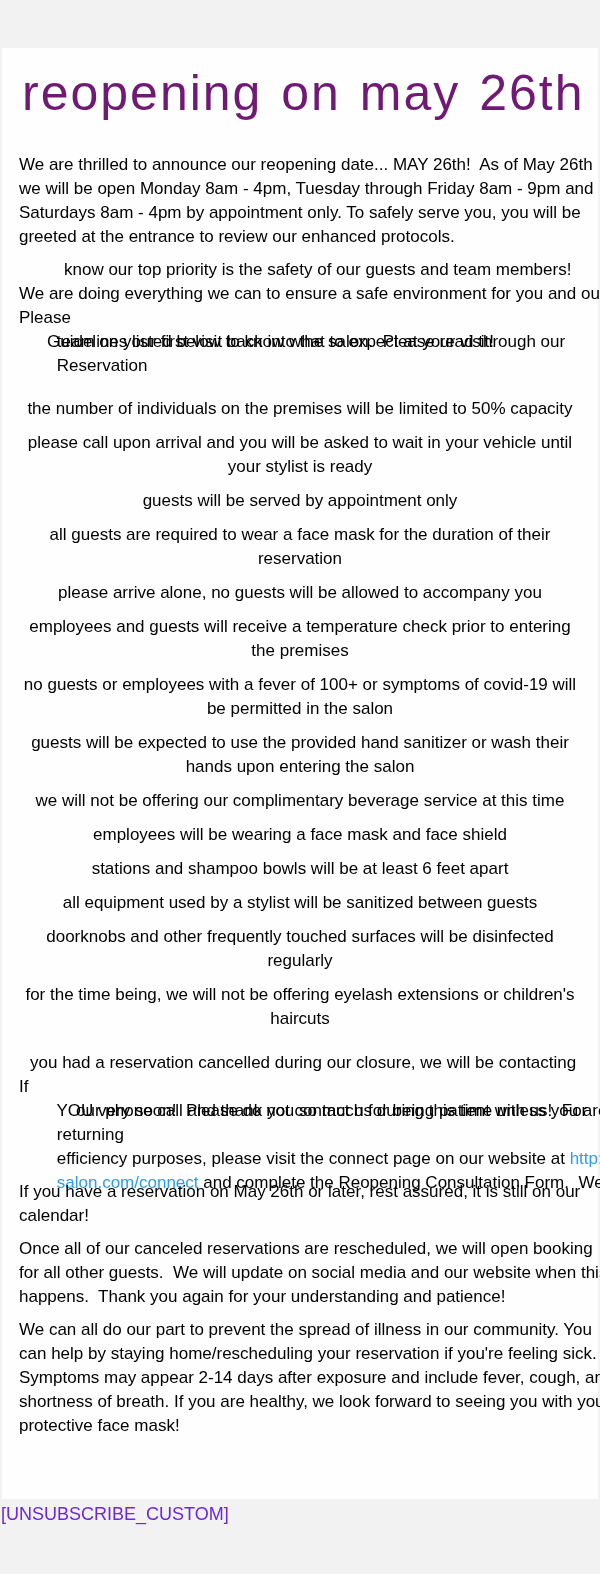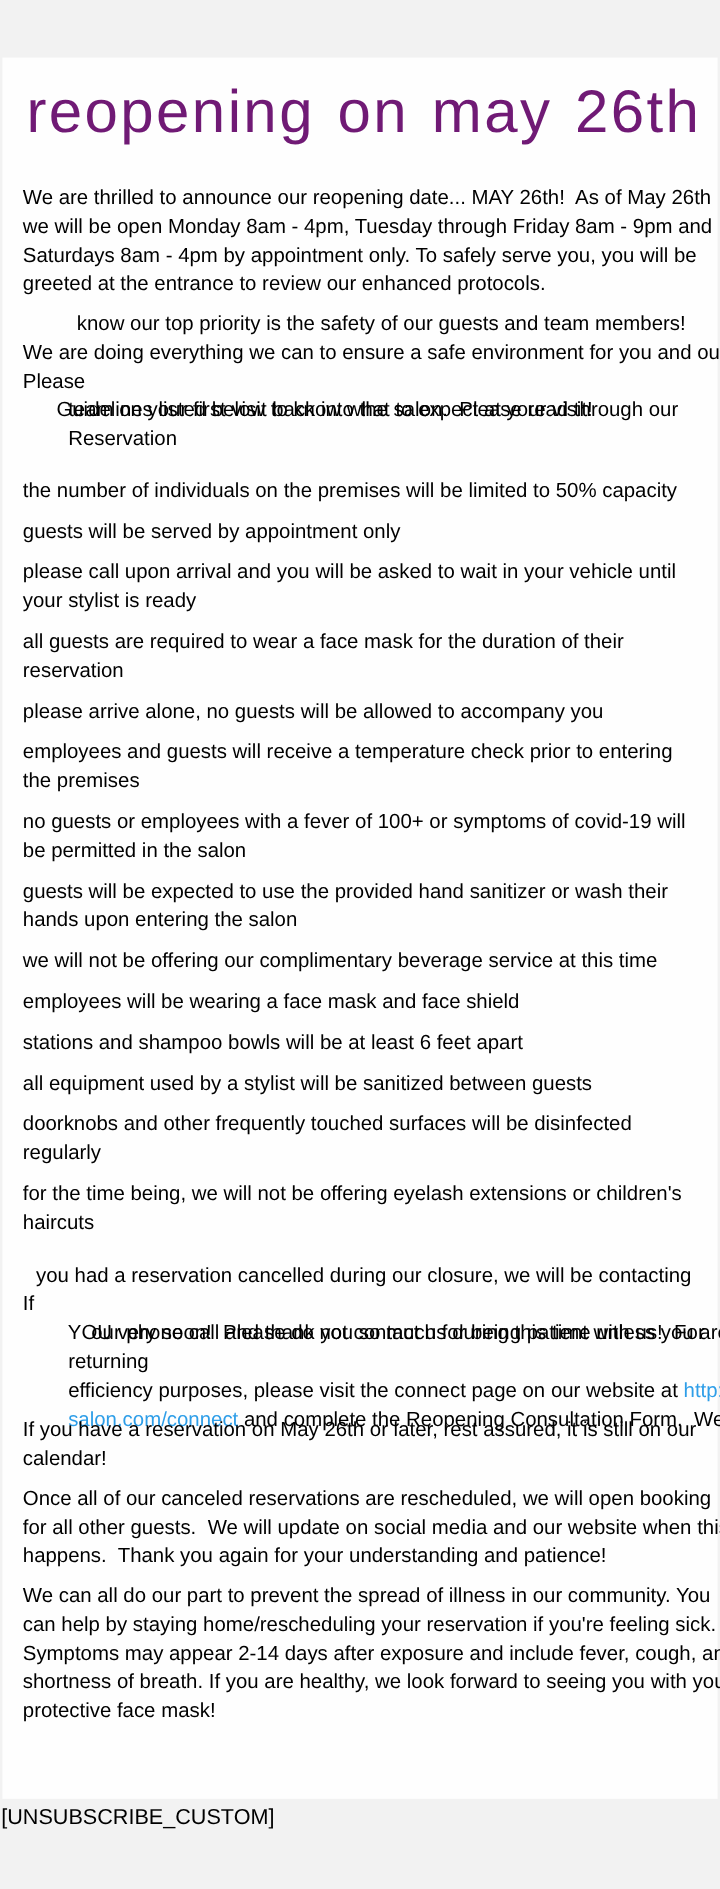--- a/index.html
+++ b/index.html
@@ -51,34 +51,35 @@
     top: 0;
     white-space: pre;
     text-align: right;
   }
   .intro   { margin-top: 34px; }
   .contact { margin-top: 20px; }
   .guidelines {
     margin: 43px 0 0 0;
     font-size: 17px;
     line-height: 24px;
+    text-align: center;
   }
   .gitem { margin: 0 0 10px 0; }
   a.link {
     color: var(--link, #2e9ee8);
     text-decoration: none;
     cursor: pointer;
   }
   .footer {
     position: absolute;
     top: 1503px;
     left: 1px;
     font-size: 18px;
     line-height: 22px;
-    color: #000000;
+    color: #6d28d9;
   }
 </style>
 </head>
 <body>
 
 <div class="canvas">
   <div class="email-body">
 
     <h1 class="title">reopening on may 26th</h1>
 
@@ -97,22 +98,22 @@
         <span class="ovl" style="left:0">Please</span>
       </div>
       <div class="ln">
         <span>Reservation</span>
         <span class="ovl" style="left:28px">Guidelines listed below to know what to expect at your visit!</span>
       </div>
     </div>
 
     <div class="guidelines">
       <div class="gitem">the number of individuals on the premises will be limited to 50% capacity</div>
+      <div class="gitem">please call upon arrival and you will be asked to wait in your vehicle until your stylist is ready</div>
       <div class="gitem">guests will be served by appointment only</div>
-      <div class="gitem">please call upon arrival and you will be asked to wait in your vehicle until your stylist is ready</div>
       <div class="gitem">all guests are required to wear a face mask for the duration of their reservation</div>
       <div class="gitem">please arrive alone, no guests will be allowed to accompany you</div>
       <div class="gitem">employees and guests will receive a temperature check prior to entering the premises</div>
       <div class="gitem">no guests or employees with a fever of 100+ or symptoms of covid-19 will be permitted in the salon</div>
       <div class="gitem">guests will be expected to use the provided hand sanitizer or wash their hands upon entering the salon</div>
       <div class="gitem">we will not be offering our complimentary beverage service at this time</div>
       <div class="gitem">employees will be wearing a face mask and face shield</div>
       <div class="gitem">stations and shampoo bowls will be at least 6 feet apart</div>
       <div class="gitem">all equipment used by a stylist will be sanitized between guests</div>
       <div class="gitem">doorknobs and other frequently touched surfaces will be disinfected regularly</div>

